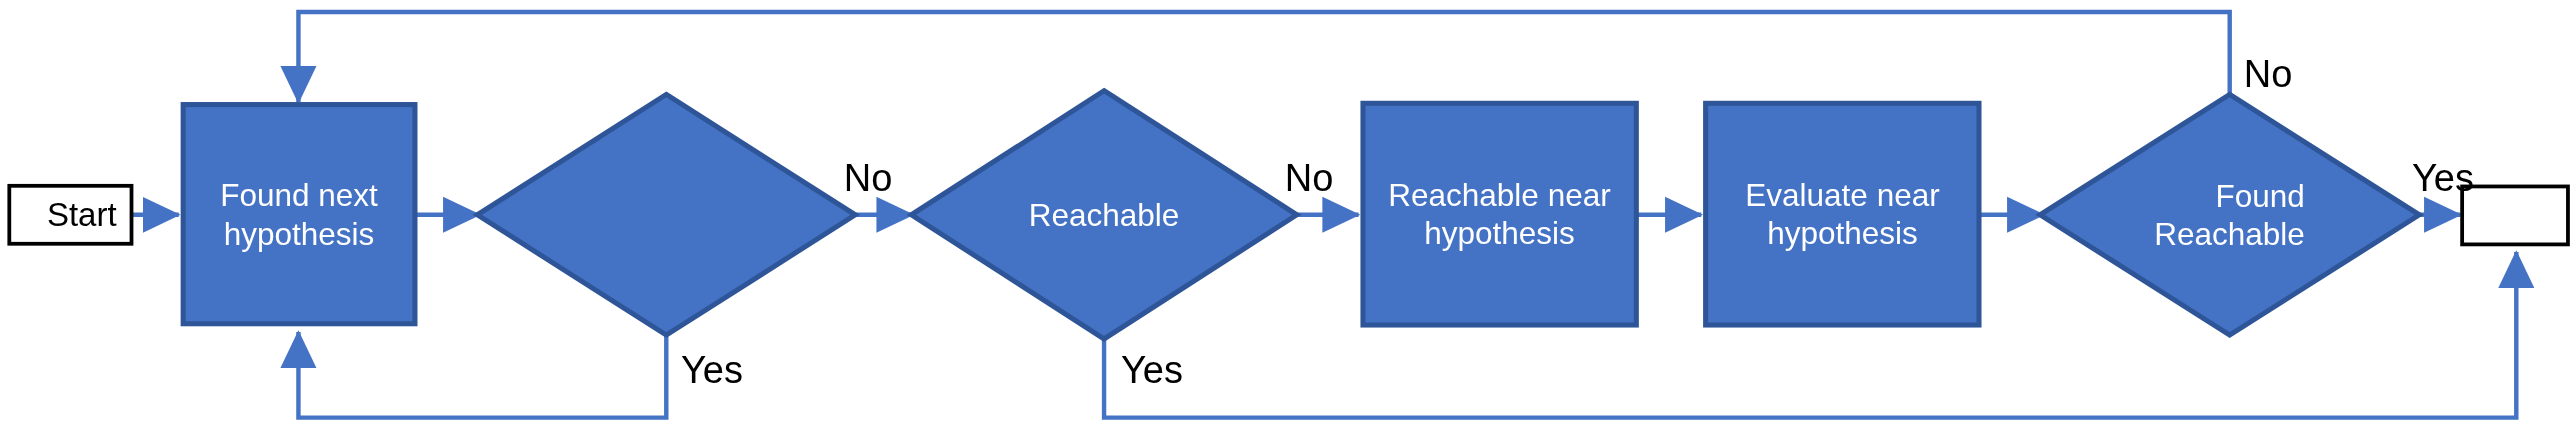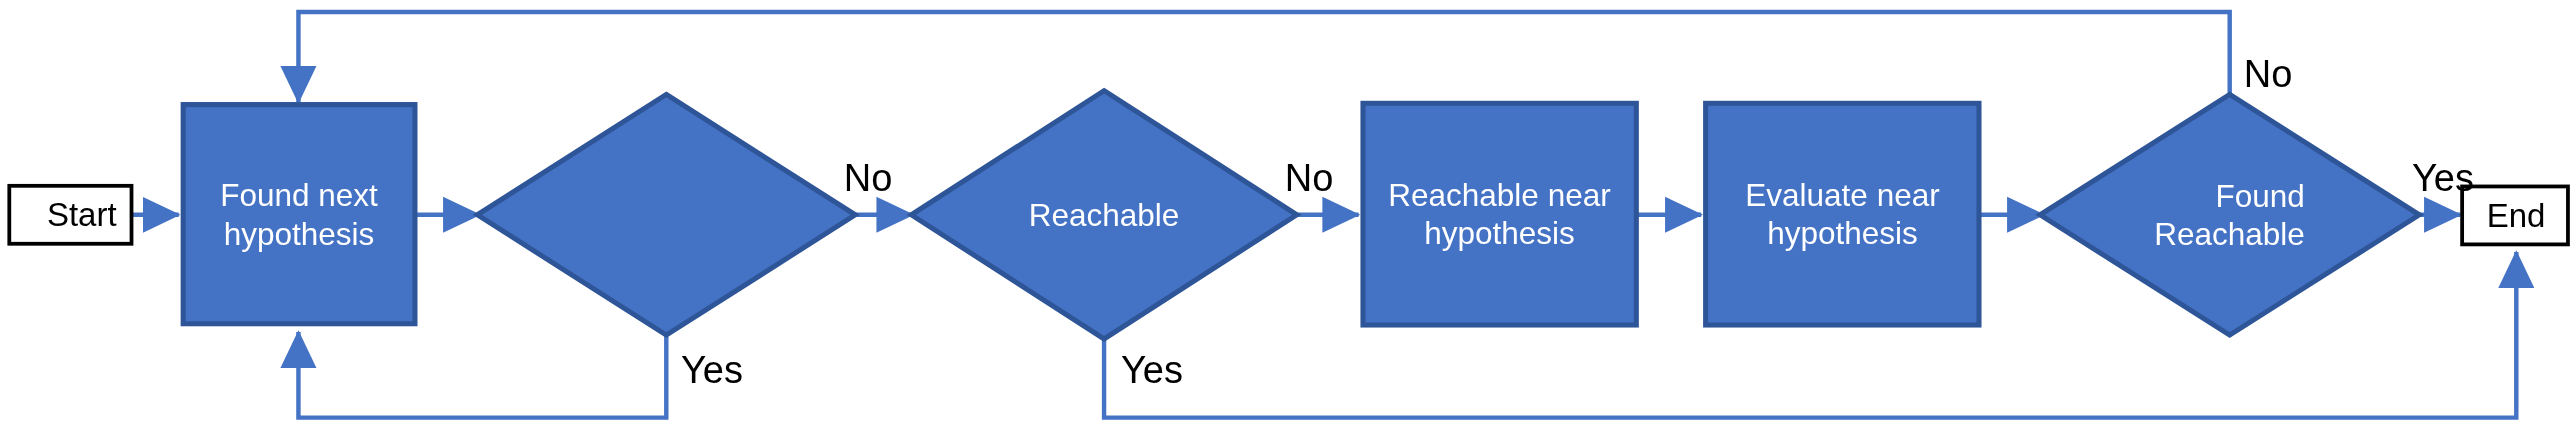--- a/index.html
+++ b/index.html
@@ -96,21 +96,20 @@
 
   <div class="node-label blue-label" style="left:1363px;top:103px;width:273px;height:222px;">Reachable near
 hypothesis</div>
 
   <div class="node-label blue-label" style="left:1706px;top:103px;width:273px;height:222px;">Evaluate near
 hypothesis</div>
 
   <div class="node-label blue-label" style="left:2110px;top:152px;width:239px;height:126px;text-align:right;">Found
 Reachable</div>
 
-  <div class="node-label terminal-label" style="left:2463px;top:187px;width:106px;height:58px;">End</div>
 
   <div class="edge-label" style="left:838px;top:161px;width:60px;height:35px;">No</div>
 
   <div class="edge-label" style="left:674px;top:353px;width:76px;height:35px;">Yes</div>
 
   <div class="edge-label" style="left:1279px;top:161px;width:60px;height:35px;">No</div>
 
   <div class="edge-label" style="left:1114px;top:353px;width:76px;height:35px;">Yes</div>
 
   <div class="edge-label" style="left:2238px;top:57px;width:60px;height:35px;">No</div>

